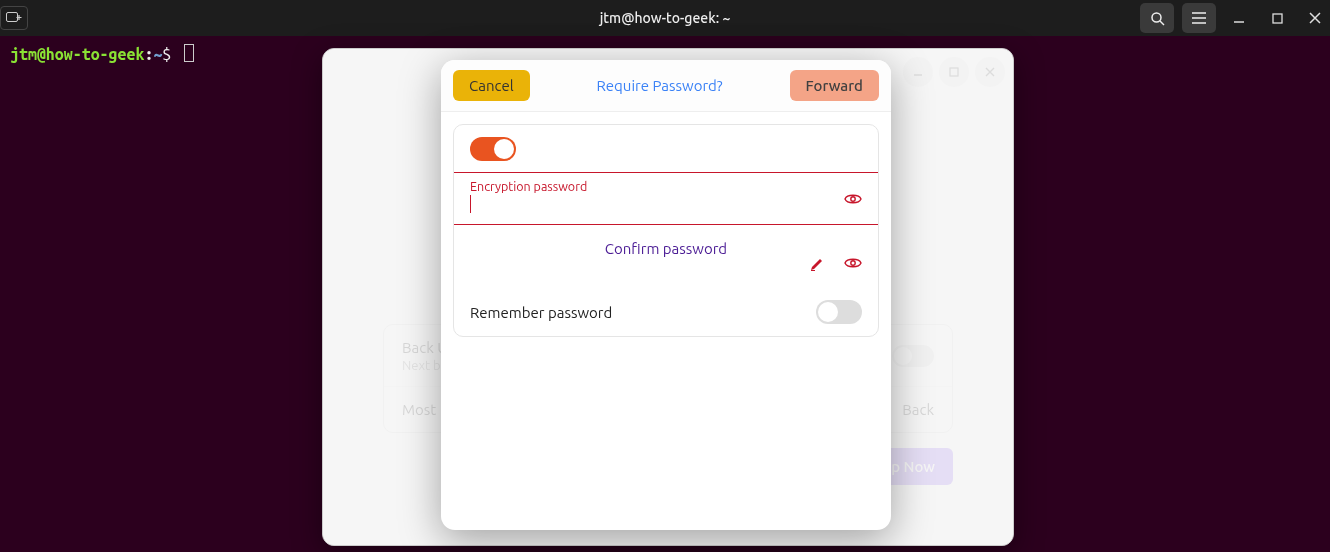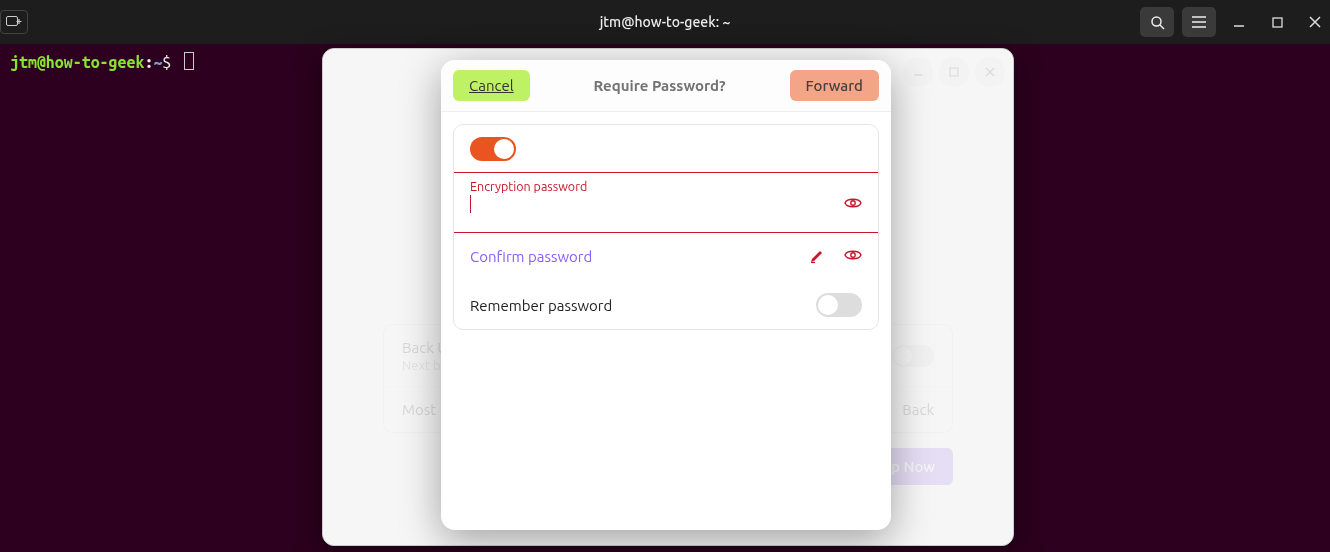--- a/index.html
+++ b/index.html
@@ -1,21 +1,21 @@
 <!DOCTYPE html>
 <html><head>
 <meta charset="utf-8">
 <style>
   * { box-sizing: border-box; margin: 0; padding: 0; }
   html, body { width: 1330px; height: 552px; overflow: hidden; font-family: Ubuntu, "Noto Sans", "Segoe UI", sans-serif; }
   body { background: #2c001e; position: relative; }
 
   
   .topbar {
-    height: 44px; background: #1d1d1d; display: flex; align-items: center;
+    height: 36px; background: #1d1d1d; display: flex; align-items: center;
     padding: 0 0; color: #ddd; position: relative;
   }
   .topbar .newtab {
     width: 28px; height: 24px; border: 1px solid #444; border-radius: 4px;
     display: flex; align-items: center; justify-content: center; font-size: 12px;
     color: #ccc;
   }
   .topbar .title {
     position: absolute; left: 0; right: 0; text-align: center; font-size: 14px;
     pointer-events: none; color: #eee; font-weight: 500;
@@ -93,23 +93,23 @@
     background: #fff; border-radius: 14px; box-shadow: 0 10px 40px rgba(0,0,0,0.35);
     display: flex; flex-direction: column; overflow: hidden;
   }
   .dlg-header {
     display: flex; align-items: center; justify-content: space-between;
     padding: 10px 12px; border-bottom: 1px solid #eee; background: #fdfdfd;
   }
   .dlg-header .btn {
     padding: 7px 16px; border-radius: 6px; font-size: 15px; cursor: pointer;
   }
-  .btn-cancel { background: #bef264; color: #333; text-decoration: underline; }
+  .btn-cancel { background: #eab308; color: #333; }
   .btn-forward { background: #f4a487; color: #404040; font-weight: 500; }
-  .dlg-title { font-size: 15px; font-weight: 700; color: #737373; }
+  .dlg-title { font-size: 15px; font-weight: 400; color: #3b82f6; }
 
   .dlg-body { padding: 12px; }
   .section {
     border: 1px solid #e5e5e5; border-radius: 10px; background: #fff; overflow: hidden;
   }
   .srow {
     padding: 12px 16px; display: flex; align-items: center; gap: 12px;
   }
   .srow .grow { flex: 1; }
   .srow .title2 { font-size: 15px; color: #222; }
@@ -126,34 +126,34 @@
   .toggle-off2 {
     width: 46px; height: 24px; background: #ddd; border-radius: 12px; position: relative;
     flex-shrink: 0;
   }
   .toggle-off2::after {
     content:""; position:absolute; left:2px; top:2px; width:20px; height:20px;
     background:#fff; border-radius:50%;
   }
 
   .input-row {
-    position: relative; padding: 6px 16px 16px;
+    position: relative; padding: 6px 16px 8px;
   }
   .input-row.error { border: 1px solid #c7162b; margin: -1px; }
   .input-row .label { font-size: 12.5px; color: #c7162b; }
   .input-row .caret {
     display:inline-block; width: 1px; height: 18px; background: #c7162b; margin-top: 2px;
   }
   .input-row .eye {
     position:absolute; right: 16px; top: 50%; transform: translateY(-50%);
     color: #c7162b; font-size: 16px;
   }
 
   .confirm-row {
-    padding: 16px; display: flex; align-items: center; color: #8b5cf6; font-size: 15px;
+    padding: 16px; display: flex; align-items: center; color: #4c1d95; font-size: 15px; flex-direction: column;
   }
   .confirm-row .icons { margin-left: auto; display: flex; gap: 20px; font-size: 15px; color:#c7162b; }
 
   svg { display: block; }
 </style>
 </head>
 <body>
 
 <div class="topbar">
   <div class="newtab">

